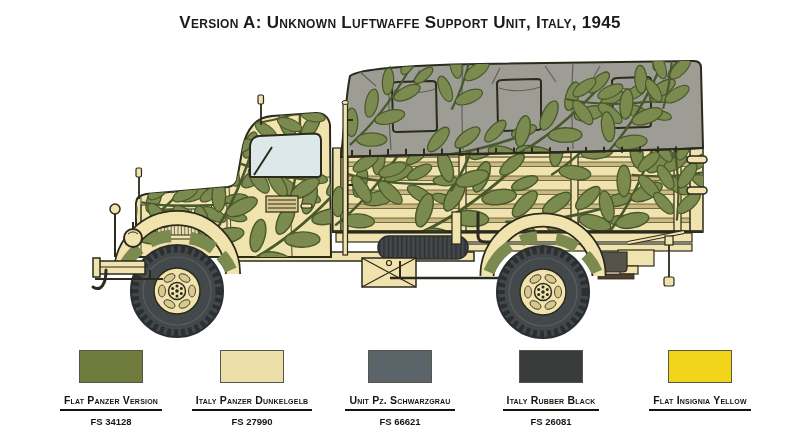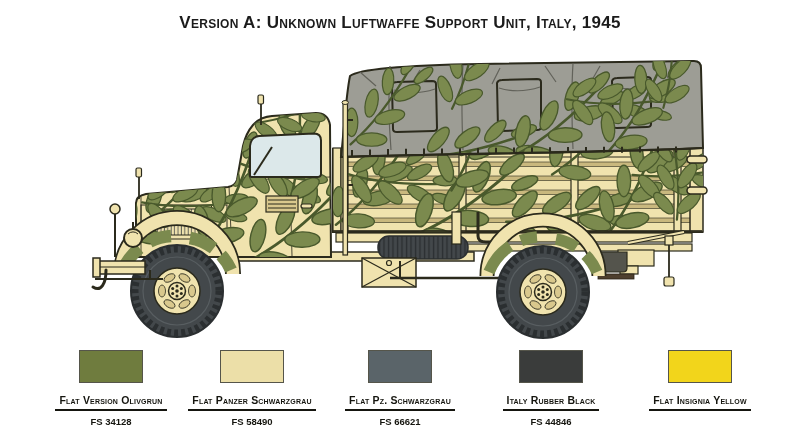--- a/index.html
+++ b/index.html
@@ -253,36 +253,36 @@
         <ellipse cx="345.2" cy="102.5" rx="3.2" ry="2" class="tan" stroke-width="1"></ellipse>
         <line x1="347" y1="120" x2="353" y2="120" class="thin" stroke-width="2"></line>
         <line x1="347" y1="185" x2="353" y2="185" class="thin" stroke-width="2"></line>
       </g>
     </g>
   </svg>
 
   <div>
     <div class="legend-item" style="left:26px">
       <div class="swatch" style="background-color: rgb(111, 124, 62);"></div>
-      <div><span class="pname">Flat Version Olivgrun</span></div>
+      <div><span class="pname">Flat Panzer Version</span></div>
       <div class="pfs">FS 34128</div>
     </div>
     <div class="legend-item" style="left:167px">
       <div class="swatch" style="background-color: rgb(236, 223, 168);"></div>
-      <div><span class="pname">Flat Panzer Schwarzgrau</span></div>
-      <div class="pfs">FS 58490</div>
+      <div><span class="pname">Italy Panzer Dunkelgelb</span></div>
+      <div class="pfs">FS 27990</div>
     </div>
     <div class="legend-item" style="left:315px">
       <div class="swatch" style="background-color: rgb(90, 100, 105);"></div>
-      <div><span class="pname">Flat Pz. Schwarzgrau</span></div>
+      <div><span class="pname">Unit Pz. Schwarzgrau</span></div>
       <div class="pfs">FS 66621</div>
     </div>
     <div class="legend-item" style="left:466px">
       <div class="swatch" style="background-color: rgb(58, 60, 59);"></div>
       <div><span class="pname">Italy Rubber Black</span></div>
-      <div class="pfs">FS 44846</div>
+      <div class="pfs">FS 26081</div>
     </div>
     <div class="legend-item" style="left:615px">
       <div class="swatch" style="background-color: rgb(242, 213, 27);"></div>
       <div><span class="pname">Flat Insignia Yellow</span></div>
     </div>
   </div>
 </div>
 
 </body></html>

